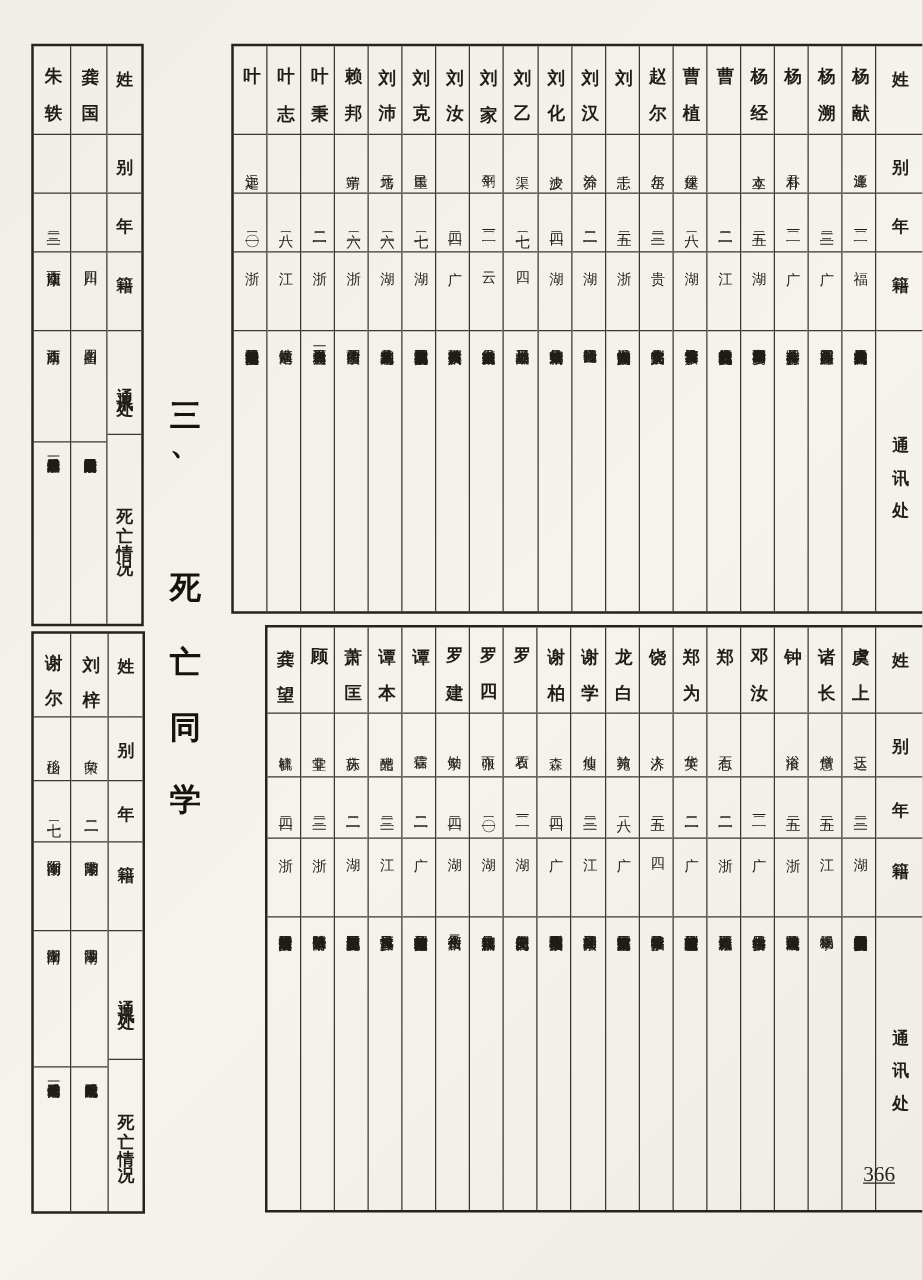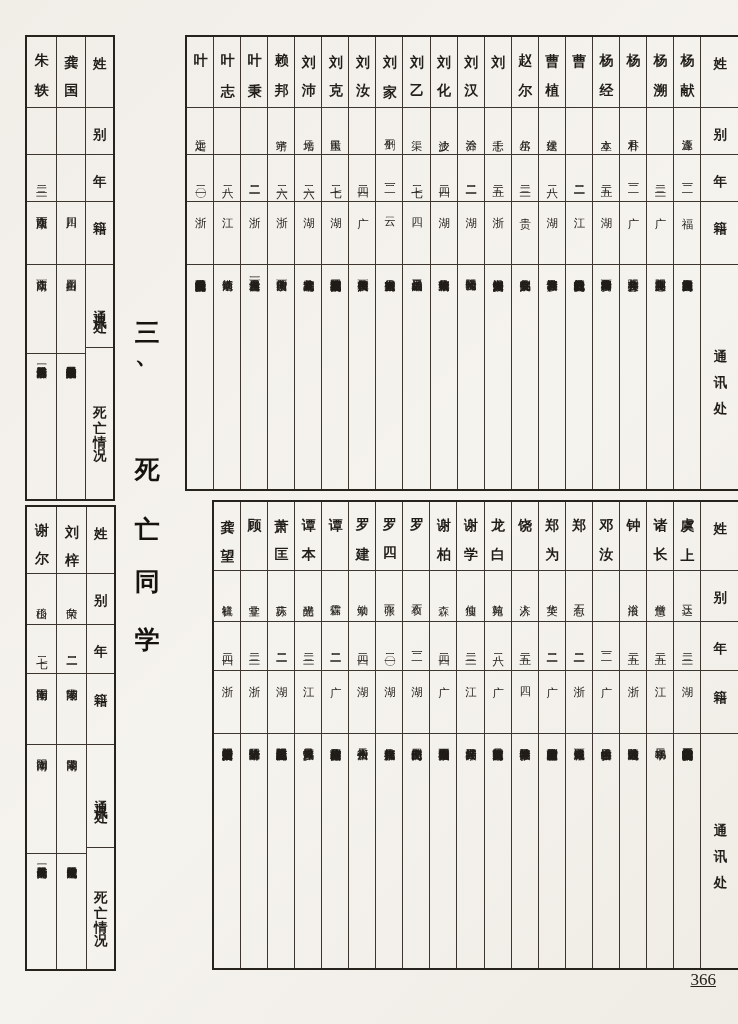--- a/index.html
+++ b/index.html
@@ -35,21 +35,21 @@
   .hdr .r-name .v,.hdr .r-alias .v,.hdr .r-age .v,.hdr .r-native .v{padding:5px 0;}
   .mtable.main .hdr .r-addr .v{letter-spacing:26px;}
   .ltable .hdr .r-addr .v{letter-spacing:5px;}
   .ltable .hdr .r-death .v{letter-spacing:14px;}
   
   .t-top{top:35px;left:185px;width:552px;height:452px;}
   .t-bottom{top:500px;left:212px;width:525px;height:466px;}
   .t-ltop{top:35px;left:25px;width:86px;height:462px;}
   .t-lbottom{top:505px;left:25px;width:87px;height:462px;}
   .section-title{position:absolute;left:132px;top:302px;font-size:25px;font-weight:bold;letter-spacing:56px;color:#16130f;}
-  .page-num{position:absolute;right:22px;top:970px;font-size:17px;color:#26221c;text-decoration:underline;}
+  .page-num{position:absolute;right:22px;top:930px;font-size:17px;color:#26221c;text-decoration:underline;}
 </style>
 </head>
 <body>
 
 <div class="page">
 
   <div class="section-title v">三、死亡同学</div>
 
   <div class="mtable main t-top">
     <div class="col hdr">

